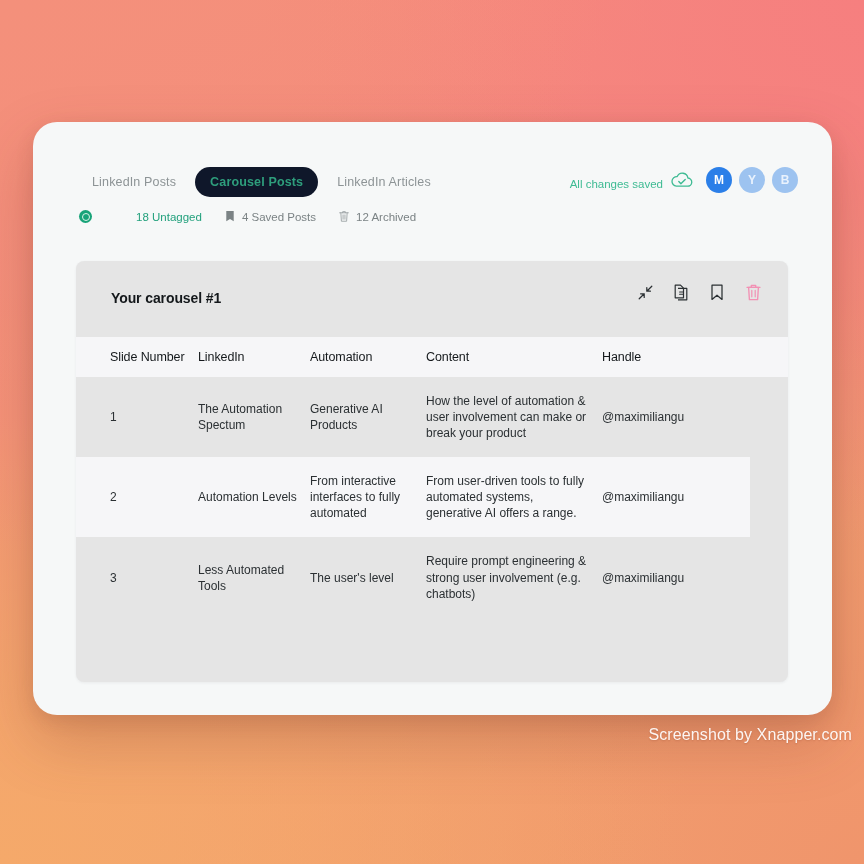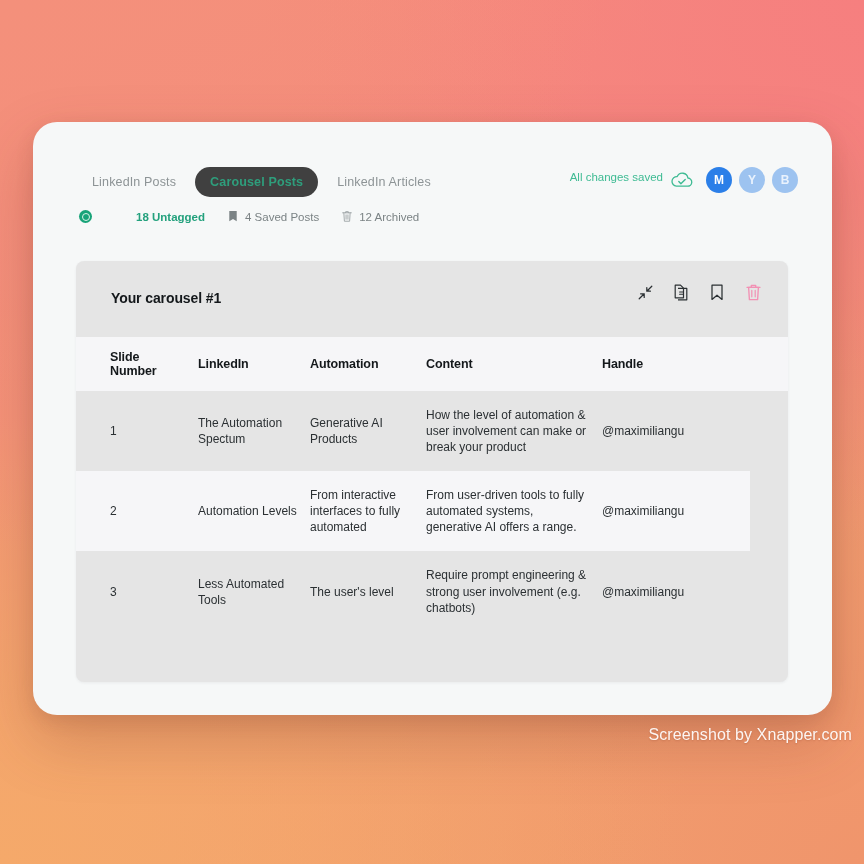--- a/index.html
+++ b/index.html
@@ -50,21 +50,21 @@
     color: #8d9496;
     padding: 8px 15px;
     border-radius: 16px;
     white-space: nowrap;
     cursor: pointer;
     background: transparent;
     border: none;
     font-family: "Liberation Sans", sans-serif;
   }
   .tab.active {
-    background: #404040;
+    background: #0f172a;
     color: #2e9e7c;
     font-weight: 600;
   }
 
   
   .filter-row {
     position: absolute;
     left: 46px;
     top: 88px;
     display: flex;
@@ -73,21 +73,21 @@
   }
   .filter-item {
     display: flex;
     align-items: center;
     gap: 6px;
     font-size: 11.5px;
     color: #7b8385;
     cursor: pointer;
     white-space: nowrap;
   }
-  .filter-item.untagged { color: #23a17d; font-weight: 700; gap: 44px; }
+  .filter-item.untagged { color: #23a17d; font-weight: 400; gap: 44px; }
 
   .dot-badge {
     width: 13px; height: 13px;
     border-radius: 50%;
     background: #17a378;
     display: inline-flex;
     align-items: center;
     justify-content: center;
     flex: 0 0 auto;
   }
@@ -103,21 +103,21 @@
   .status-cluster {
     position: absolute;
     right: 34px;
     top: 45px;
     display: flex;
     align-items: center;
     gap: 12px;
   }
   .save-status {
     display: flex;
-    align-items: flex-start;
+    align-items: flex-end;
     gap: 7px;
     font-size: 11.5px;
     color: #3ebb93;
   }
   .avatars { display: flex; align-items: center; gap: 7px; }
   .avatar {
     width: 26px; height: 26px;
     border-radius: 50%;
     display: flex;
     align-items: center;
@@ -174,21 +174,21 @@
     background: none;
     border: none;
     padding: 0;
   }
 
   
   .tbl { width: 100%; border-collapse: collapse; table-layout: fixed; }
   .tbl thead th {
     background: #f6f6f8;
     font-size: 12.5px;
-    font-weight: 700;
+    font-weight: 400;
     color: #14181b;
     text-align: left;
     padding: 13px 10px 13px 0;
     letter-spacing: -0.1px;
     vertical-align: middle;
   }
   .tbl thead th.c-slide    { padding-left: 34px; }
   .tbl tbody td {
     font-size: 12px;
     color: #2b3033;

